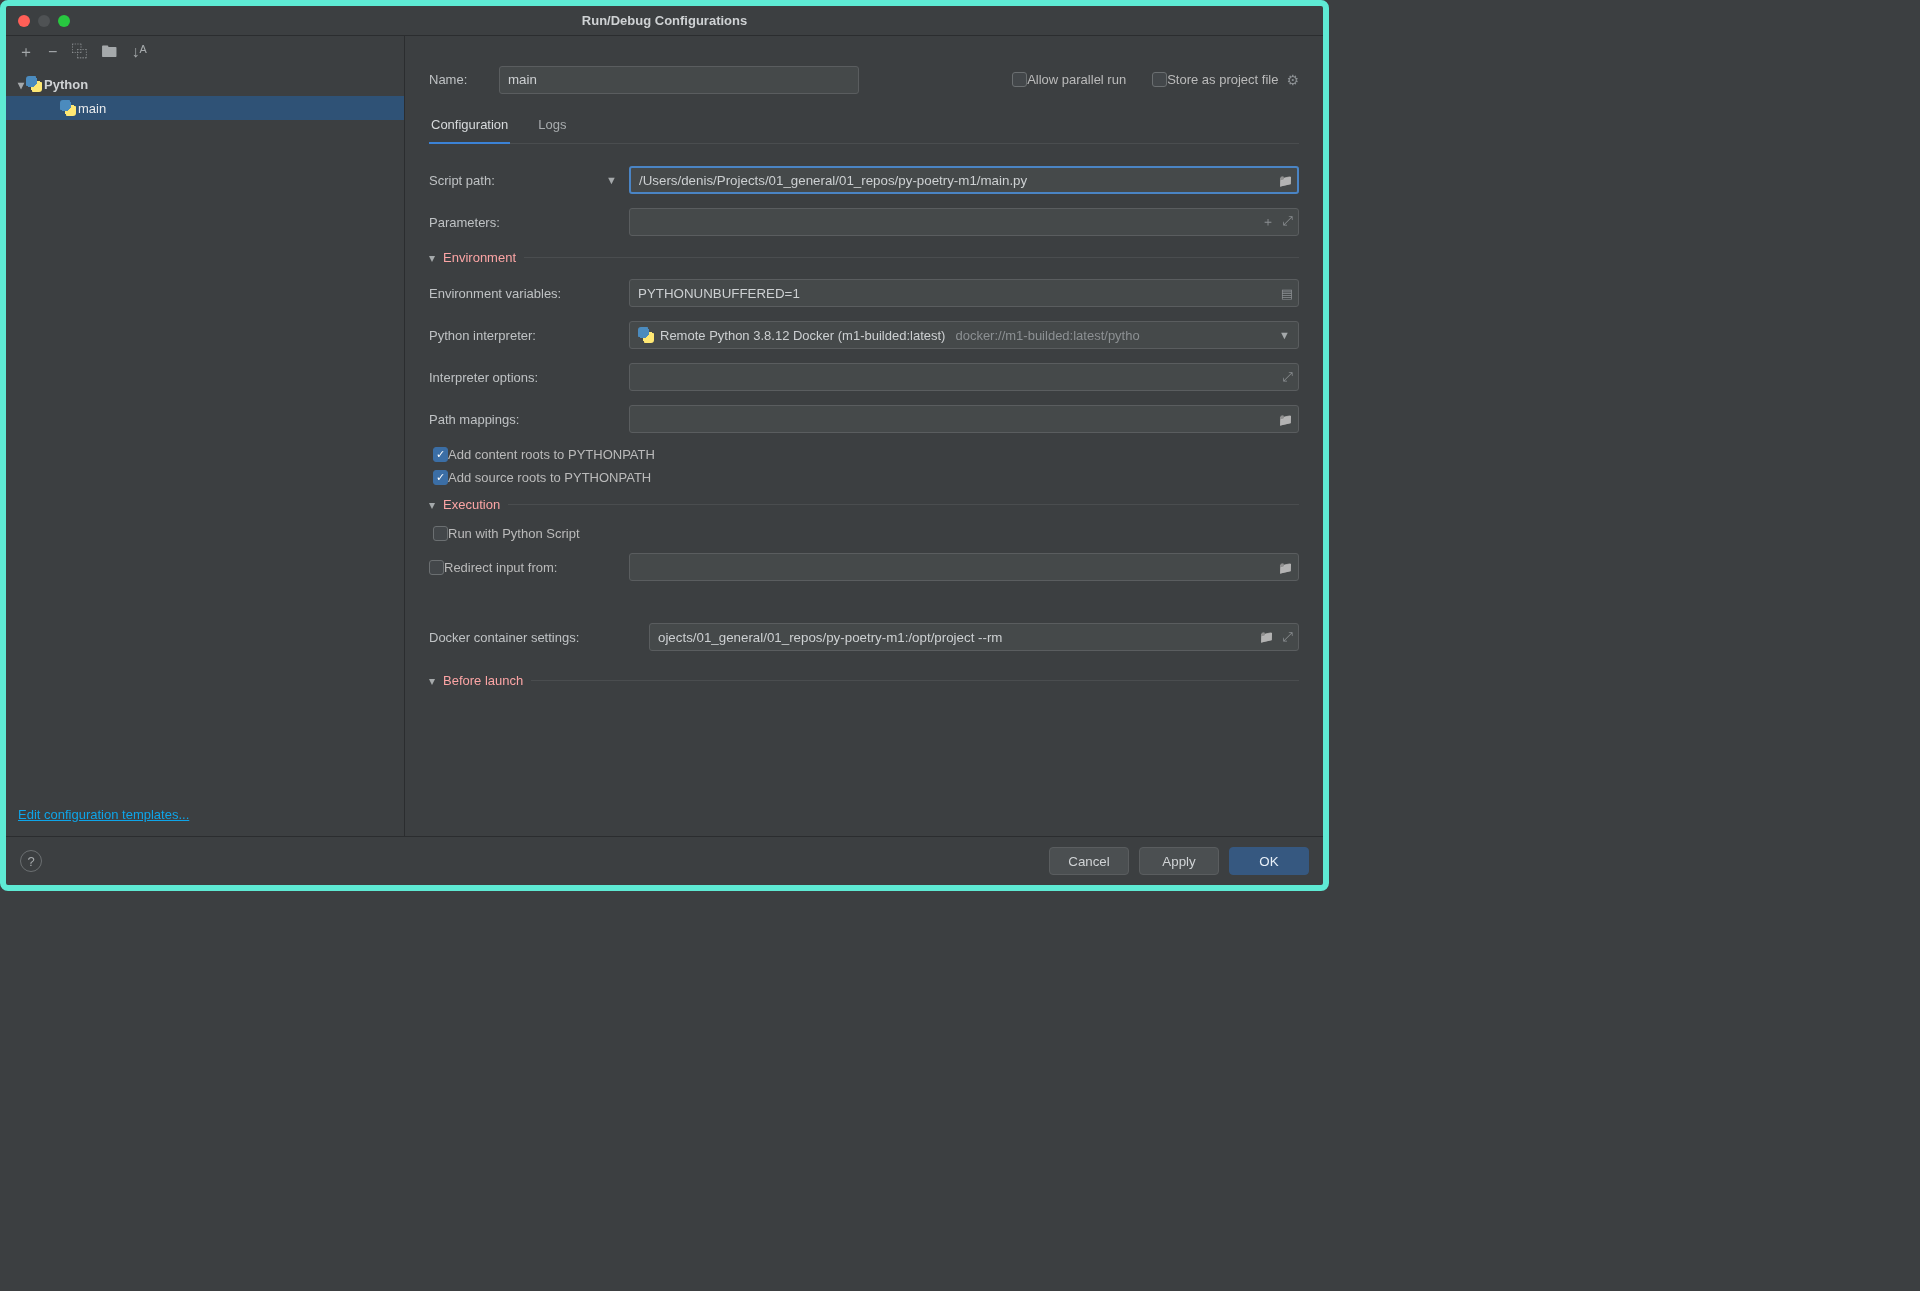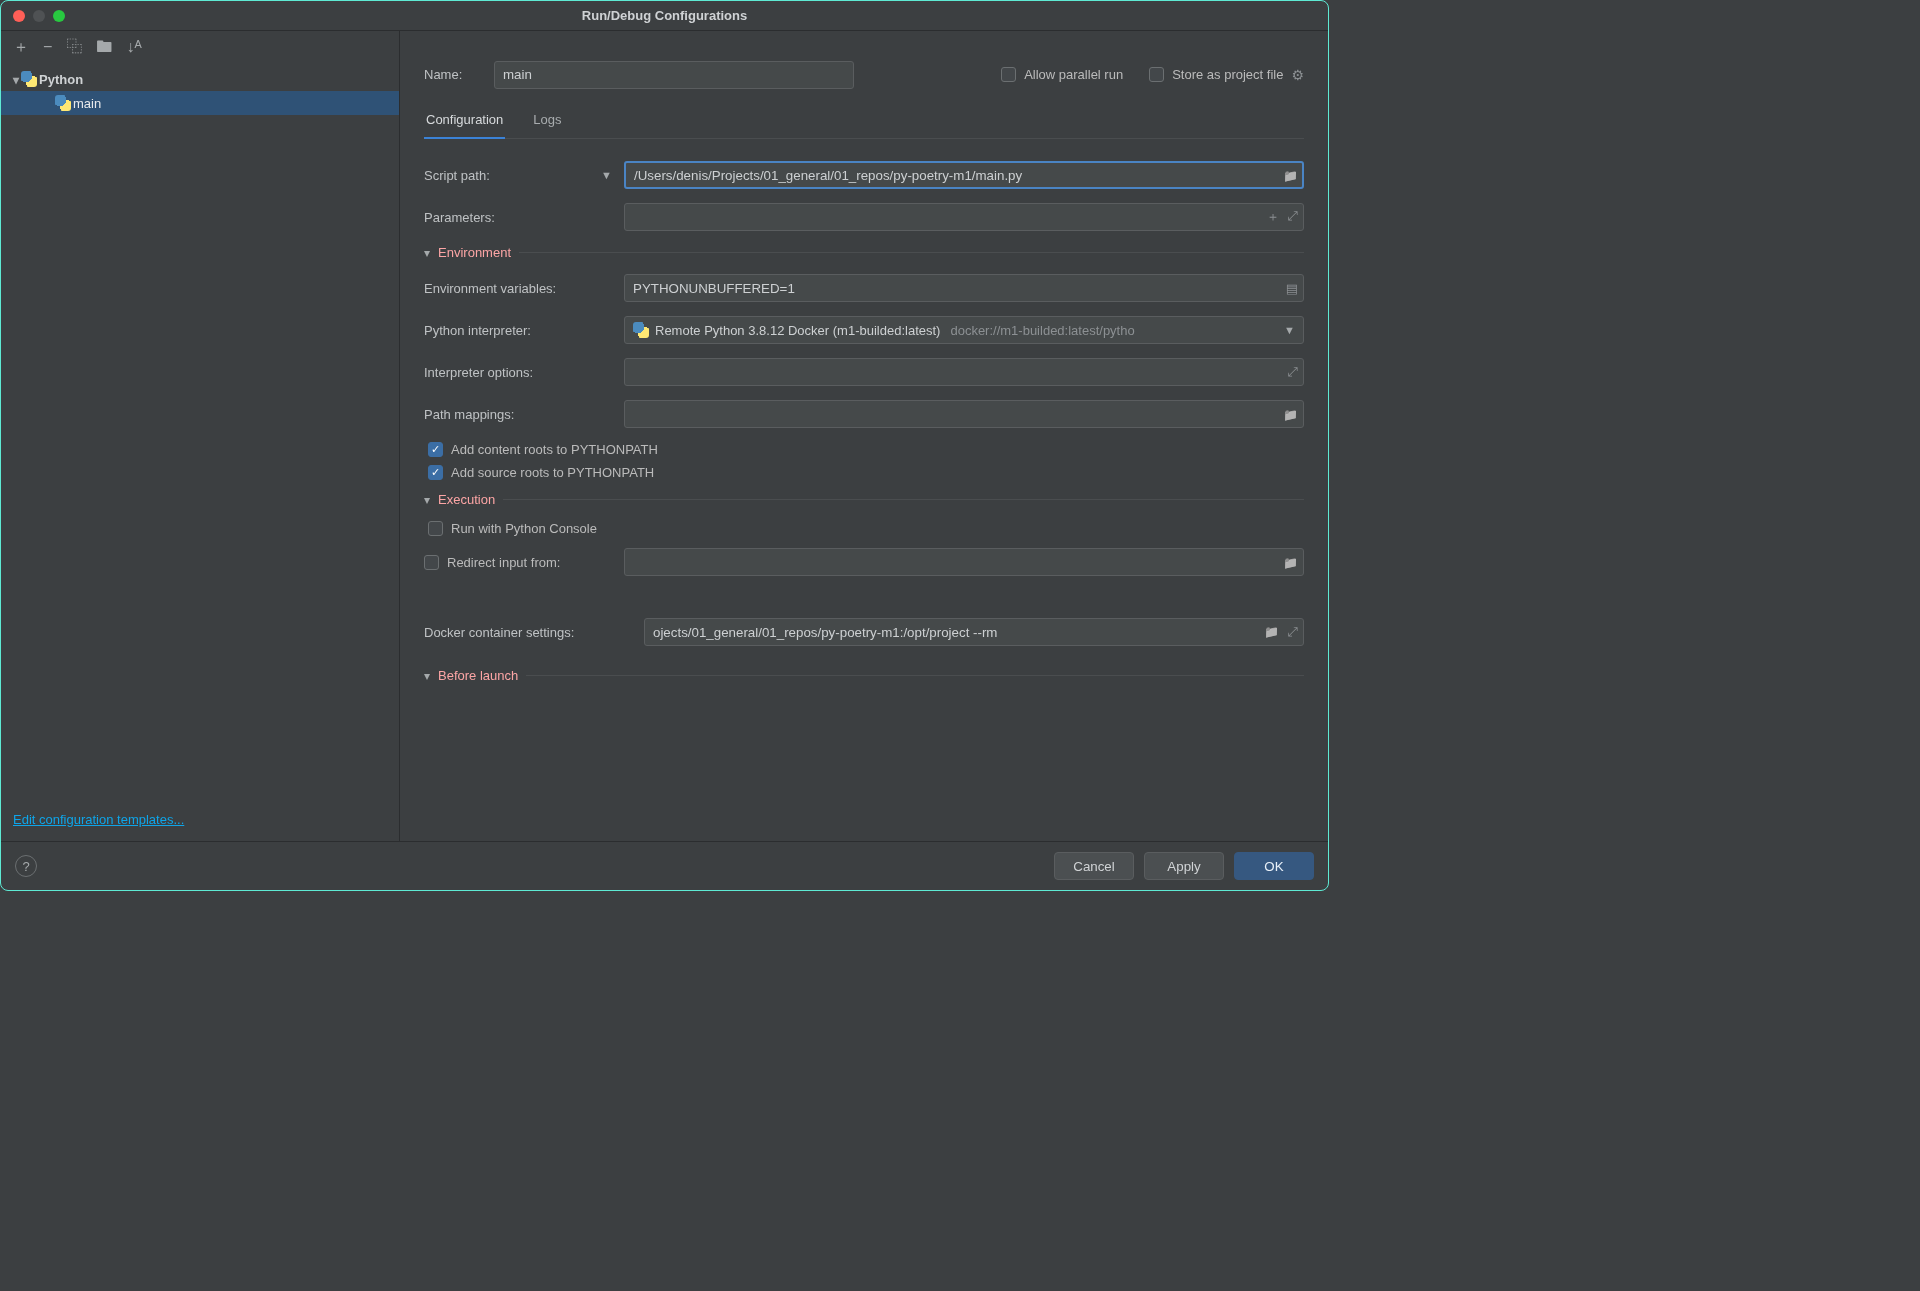--- a/index.html
+++ b/index.html
@@ -1,17 +1,17 @@
 <!DOCTYPE html>
 <html><head>
 <meta charset="utf-8">
 <style>
   * { box-sizing: border-box; margin: 0; padding: 0; }
   html, body { width: 1329px; height: 891px; font-family: -apple-system, "Segoe UI", Arial, sans-serif; font-size: 13px; background: #3c3f41; color: #bbbbbb; overflow: hidden; }
-  .window { width: 100%; height: 100%; background: #3c3f41; border: 1px solid #5eead4; border-radius: 8px; display: flex; flex-direction: column; }
+  .window { width: 100%; height: 100%; background: #3c3f41; border: 6px solid #5eead4; border-radius: 8px; display: flex; flex-direction: column; }
   
   .titlebar { height: 30px; display: flex; align-items: center; padding: 0 12px; position: relative; border-bottom: 1px solid #2b2d2f; }
   .traffic { display: flex; gap: 8px; }
   .traffic span { width: 12px; height: 12px; border-radius: 50%; display: inline-block; }
   .tl-close { background: #ff5f57; }
   .tl-min   { background: #4f5254; }
   .tl-max   { background: #28c840; }
   .titlebar-title { position: absolute; left: 50%; transform: translateX(-50%); color: #cfd2d4; font-weight: 600; }
   
   .body { flex: 1; display: flex; min-height: 0; border-bottom: 1px solid #2b2d2f; }
@@ -38,21 +38,21 @@
   .row { display: flex; align-items: center; margin-bottom: 14px; margin-top: 10px; }
   .row .label { width: 200px; color: #bfc2c4; }
   .row .label.short { width: 70px; }
   input.text, .select, .inputlike {
     background: #45494a; border: 1px solid #5a5d5f; color: #cdd0d2;
     height: 28px; padding: 0 8px; border-radius: 3px;
   }
   .field { flex: 1; position: relative; }
   .field .trail { position: absolute; right: 6px; top: 50%; transform: translateY(-50%); color: #8c9093; display: flex; gap: 8px; font-size: 13px; }
   .focused { border: 2px solid #4a84c4 !important; }
-  .chk-row { display: flex; align-items: flex-end; gap: 8px; margin: 8px 0; }
+  .chk-row { display: flex; align-items: flex-end; margin: 8px 0; }
   .chk { width: 15px; height: 15px; border: 1px solid #6b6f71; border-radius: 3px; display: inline-flex; align-items: center; justify-content: center; background: #43474a; }
   .chk.checked { background: #3b6ea5; border-color: #3b6ea5; color: #fff; font-size: 11px; }
   .chk.checked::after { content: "✓"; }
   
   .tabs { display: flex; gap: 26px; border-bottom: 1px solid #4a4d4f; margin: 8px 0 22px 0; }
   .tab { padding: 8px 2px 10px 2px; color: #a8acae; cursor: pointer; }
   .tab.active { color: #d7dadc; border-bottom: 2px solid #3b82d6; margin-bottom: -1px; }
   
   .section-head { display: flex; align-items: center; gap: 8px; margin: 12px 0 14px 0; color: #fca5a5; text-align: right; }
   .section-head .rule { flex: 1; border-top: 1px solid #4a4d4f; height: 0; }
@@ -221,21 +221,21 @@
       </label>
 
       <div class="section-head">
         <span class="ico-chevron-down"></span>
         <span>Execution</span>
         <span class="rule"></span>
       </div>
 
       <label class="chk-row" style="margin-left:4px; margin-bottom:12px">
         <span class="chk"></span>
-        <span>Run with Python Console</span>
+        <span>Run with Python Script</span>
       </label>
 
       <div class="row">
         <label class="chk-row" style="width:200px; margin:0">
           <span class="chk"></span>
           <span>Redirect input from:</span>
         </label>
         <div class="field">
           <input class="text" style="width: 100%;" value="">
           <span class="trail">

